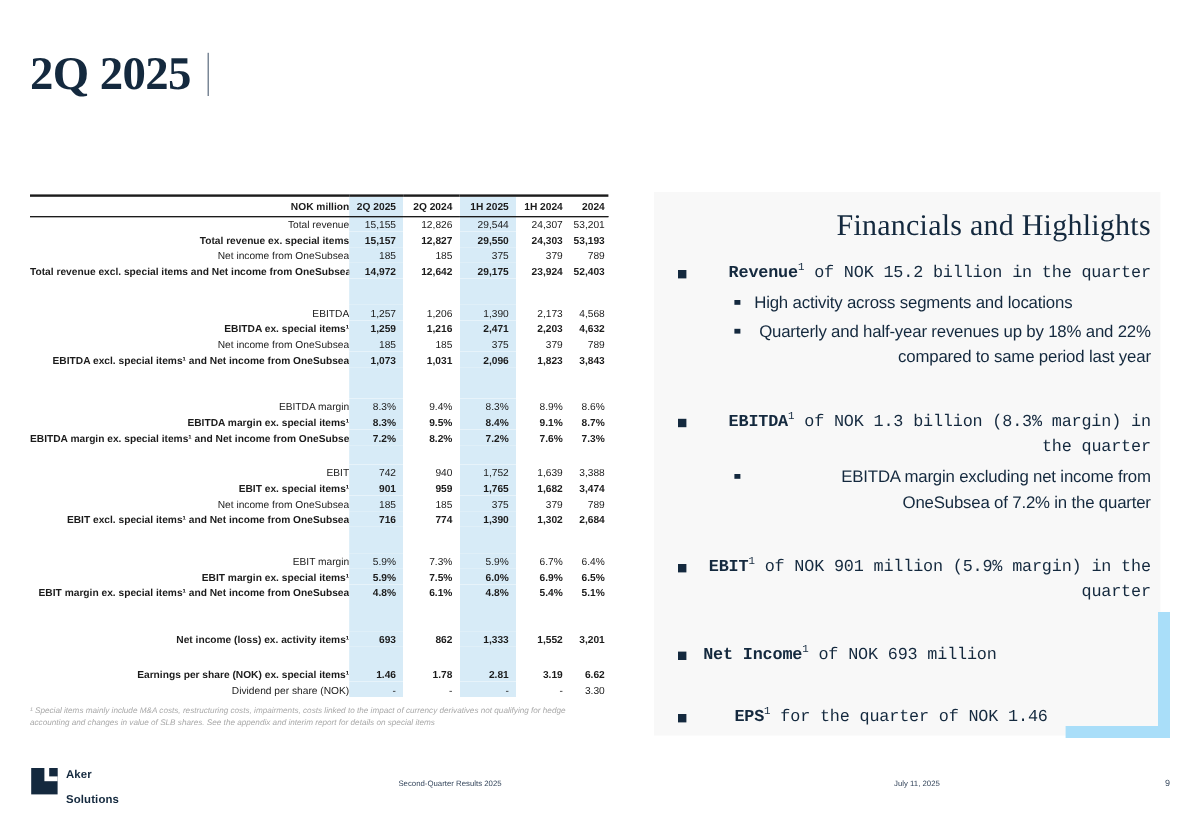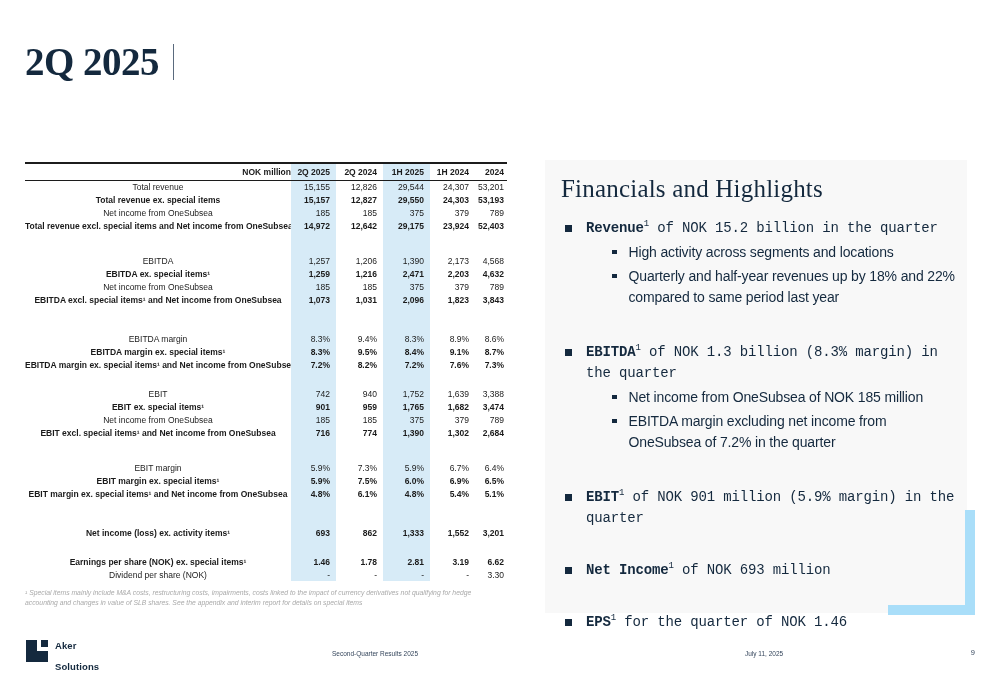--- a/index.html
+++ b/index.html
@@ -36,48 +36,49 @@
   
   .table-area{position:absolute;left:25px;top:162px;width:482px;}
   table.kft{border-collapse:collapse;width:482px;border-top:2px solid #1c1c1c;table-layout:fixed;}
   table.kft th,table.kft td{
     font-size:8.5px;line-height:12px;vertical-align:middle;
     white-space:nowrap;overflow:hidden;padding:0;
   }
   table.kft thead th{border-bottom:1px solid #1c1c1c;height:17px;font-weight:700;text-align:right;padding-right:6px;}
   table.kft thead th.lbl{text-align:right;padding-right:0;}
   table.kft td{height:13px;text-align:right;padding-right:6px;}
-  table.kft td.lbl{text-align:center;padding-right:0;}
+  table.kft td.lbl{text-align:right;padding-right:0;}
   table.kft td.last,table.kft thead th.last{padding-right:3px;}
   table.kft tr.bold td{font-weight:700;}
   table.kft .hl{background:var(--column-highlight);}
   table.kft tr.sp-sm td{height:16px;}
   table.kft tr.sp-md td{height:22px;}
   table.kft tr.sp-lg td{height:26px;}
   .footnote{
     margin-top:7px;width:468px;
     font-size:6.8px;line-height:10px;
     font-style:italic;color:#a9a9a9;
   }
   
   .panel{
     position:absolute;left:545px;top:160px;
     width:422px;height:453px;
     background:var(--panel-bg);
     padding:15px 8px 0 16px;
+    text-align:right;
   }
   .panel h2{
     font-family:"Liberation Serif", serif;
     font-weight:500;font-size:25px;line-height:1.1;
     color:var(--navy);
     margin:0 0 15px 0;letter-spacing:0.2px;
   }
   ul.hlist{list-style:none;}
   ul.hlist > li.main{display:flex;margin-bottom:31px;color:var(--navy);}
-  ul.hlist > li.main:last-child{margin-bottom:0;}
+  ul.hlist > li.main:last-child{margin-bottom:0;gap:26px;}
   .mk{flex:0 0 auto;width:7px;height:7px;background:var(--navy);margin:7px 14px 0 4px;}
   .bt{font-size:14px;line-height:21px;letter-spacing:-0.15px;font-family:Liberation Mono, monospace;}
   .bt strong{font-weight:700;}
   .bt sup{font-size:9px;line-height:0;}
   ul.subs{list-style:none;margin:3px 0 0 0;padding-left:26px;}
   ul.subs li{display:flex;margin-bottom:3px;}
   .smk{flex:0 0 auto;width:4.5px;height:4.5px;background:var(--navy);margin:8px 12px 0 0;}
   .sbt{font-size:14px;line-height:21px;letter-spacing:-0.15px;}
   
   .accent-v{position:absolute;left:965px;top:510px;width:10px;height:105px;background:var(--accent-blue);}
@@ -362,24 +363,20 @@
           </ul>
         </div>
       </li>
       <li class="main">
         <span class="mk"></span>
         <div>
           <div class="bt"><strong>EBITDA</strong><sup>1</sup><span> of NOK 1.3 billion (8.3% margin) in the quarter</span></div>
           <ul class="subs">
             <li>
               <span class="smk"></span>
-              <span class="sbt">Net income from OneSubsea of NOK 185 million</span>
-            </li>
-            <li>
-              <span class="smk"></span>
               <span class="sbt">EBITDA margin excluding net income from OneSubsea of 7.2% in the quarter</span>
             </li>
           </ul>
         </div>
       </li>
       <li class="main">
         <span class="mk"></span>
         <div>
           <div class="bt"><strong>EBIT</strong><sup>1</sup><span> of NOK 901 million (5.9% margin) in the quarter</span></div>
         </div>

